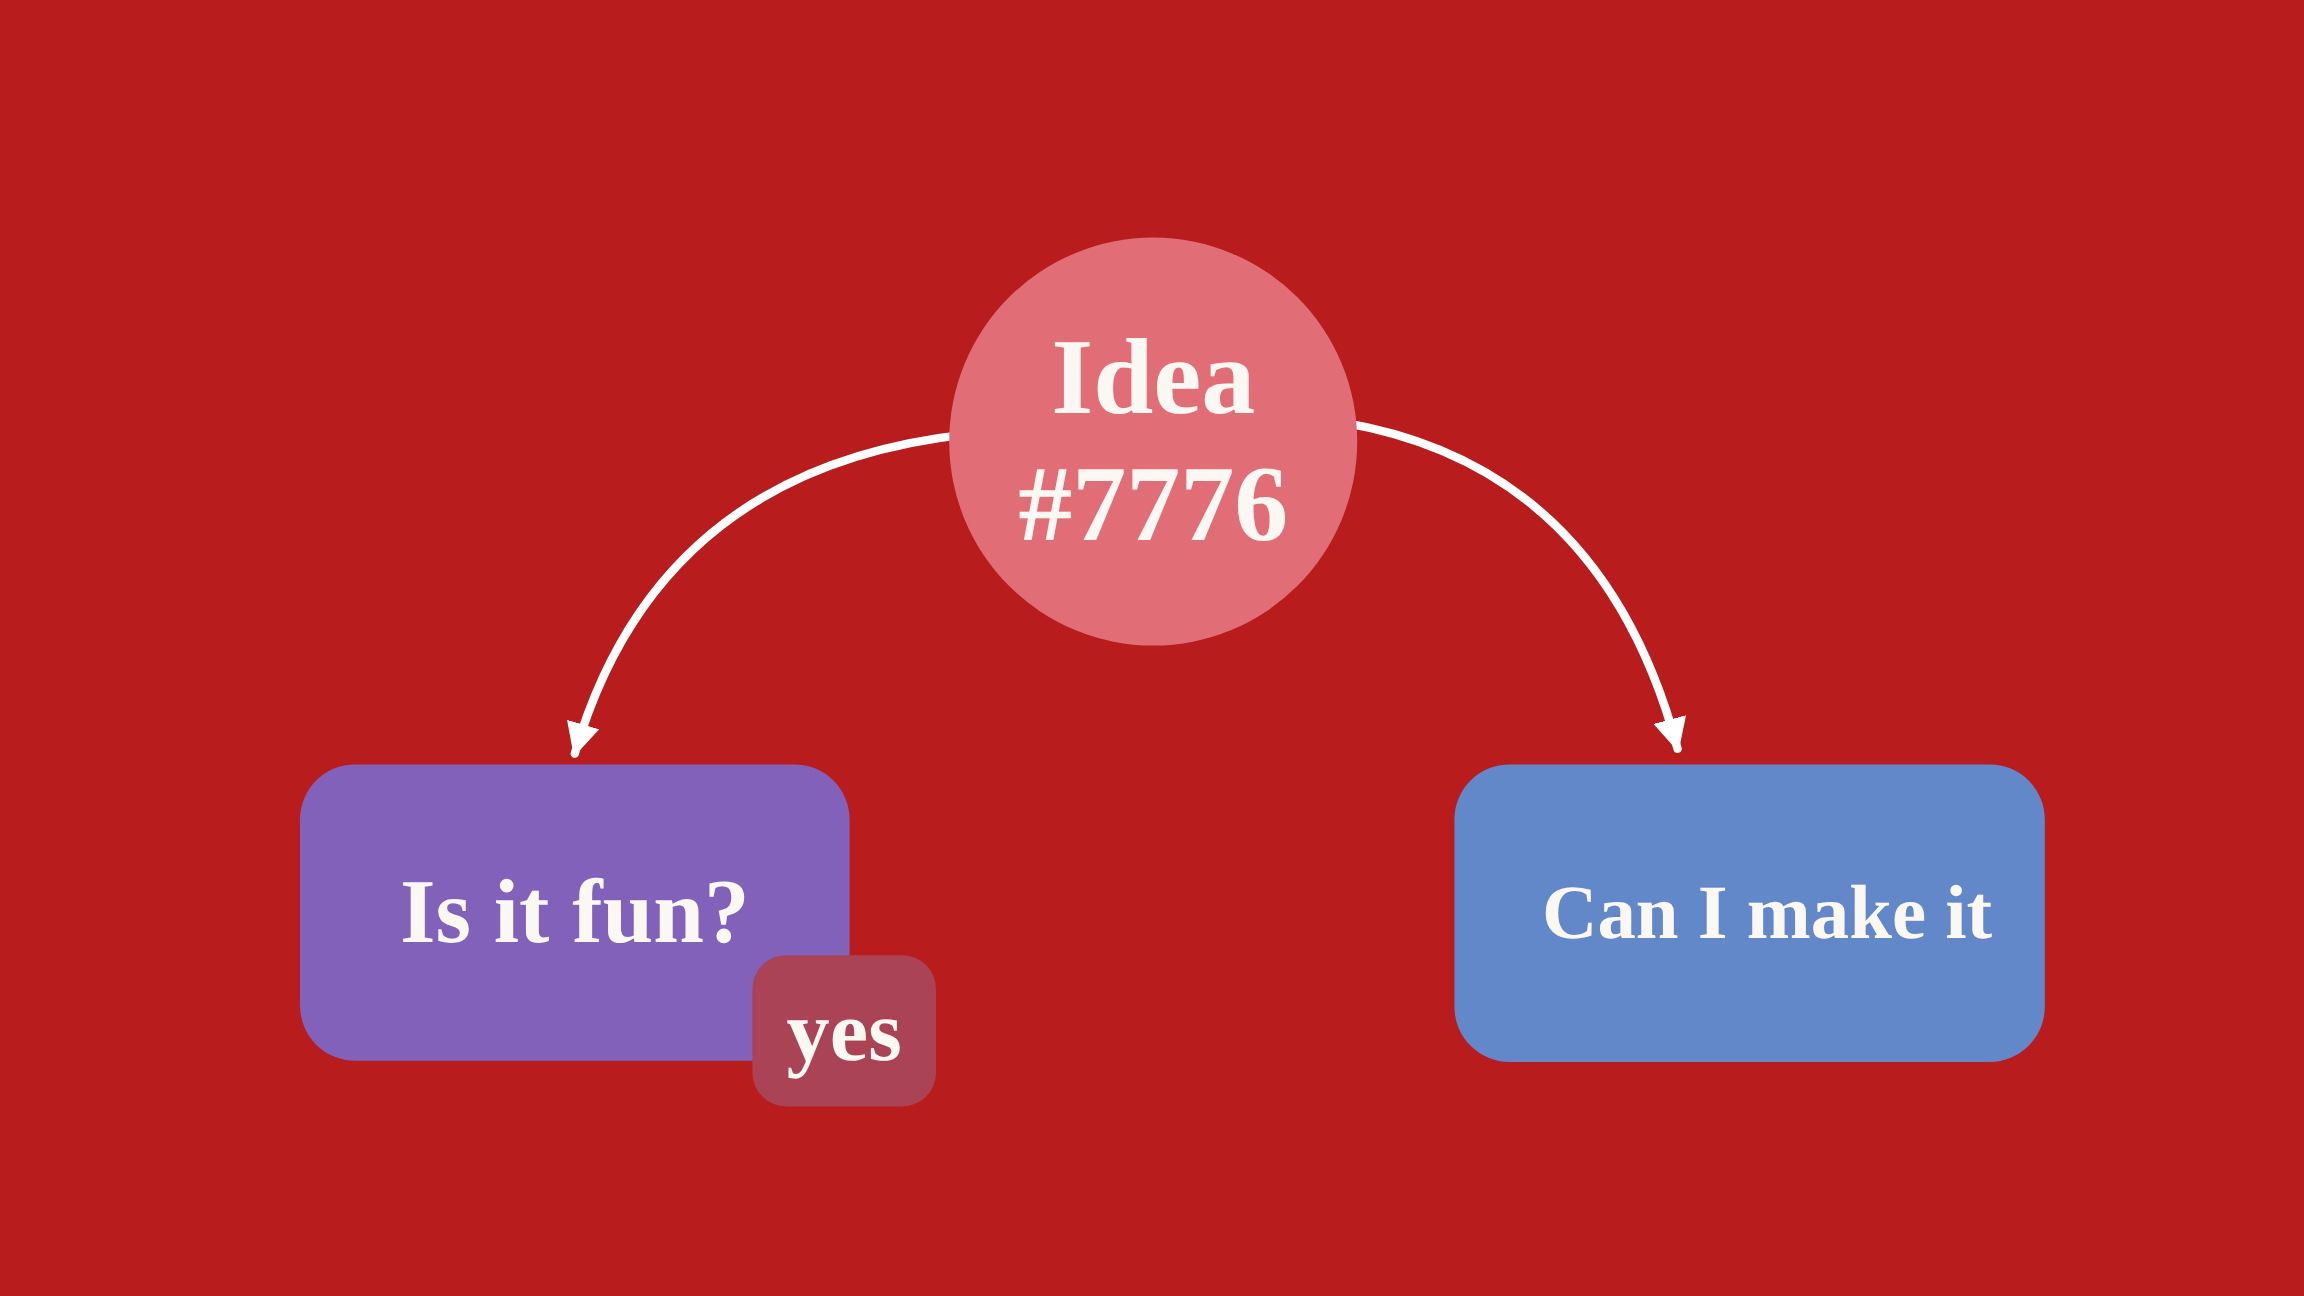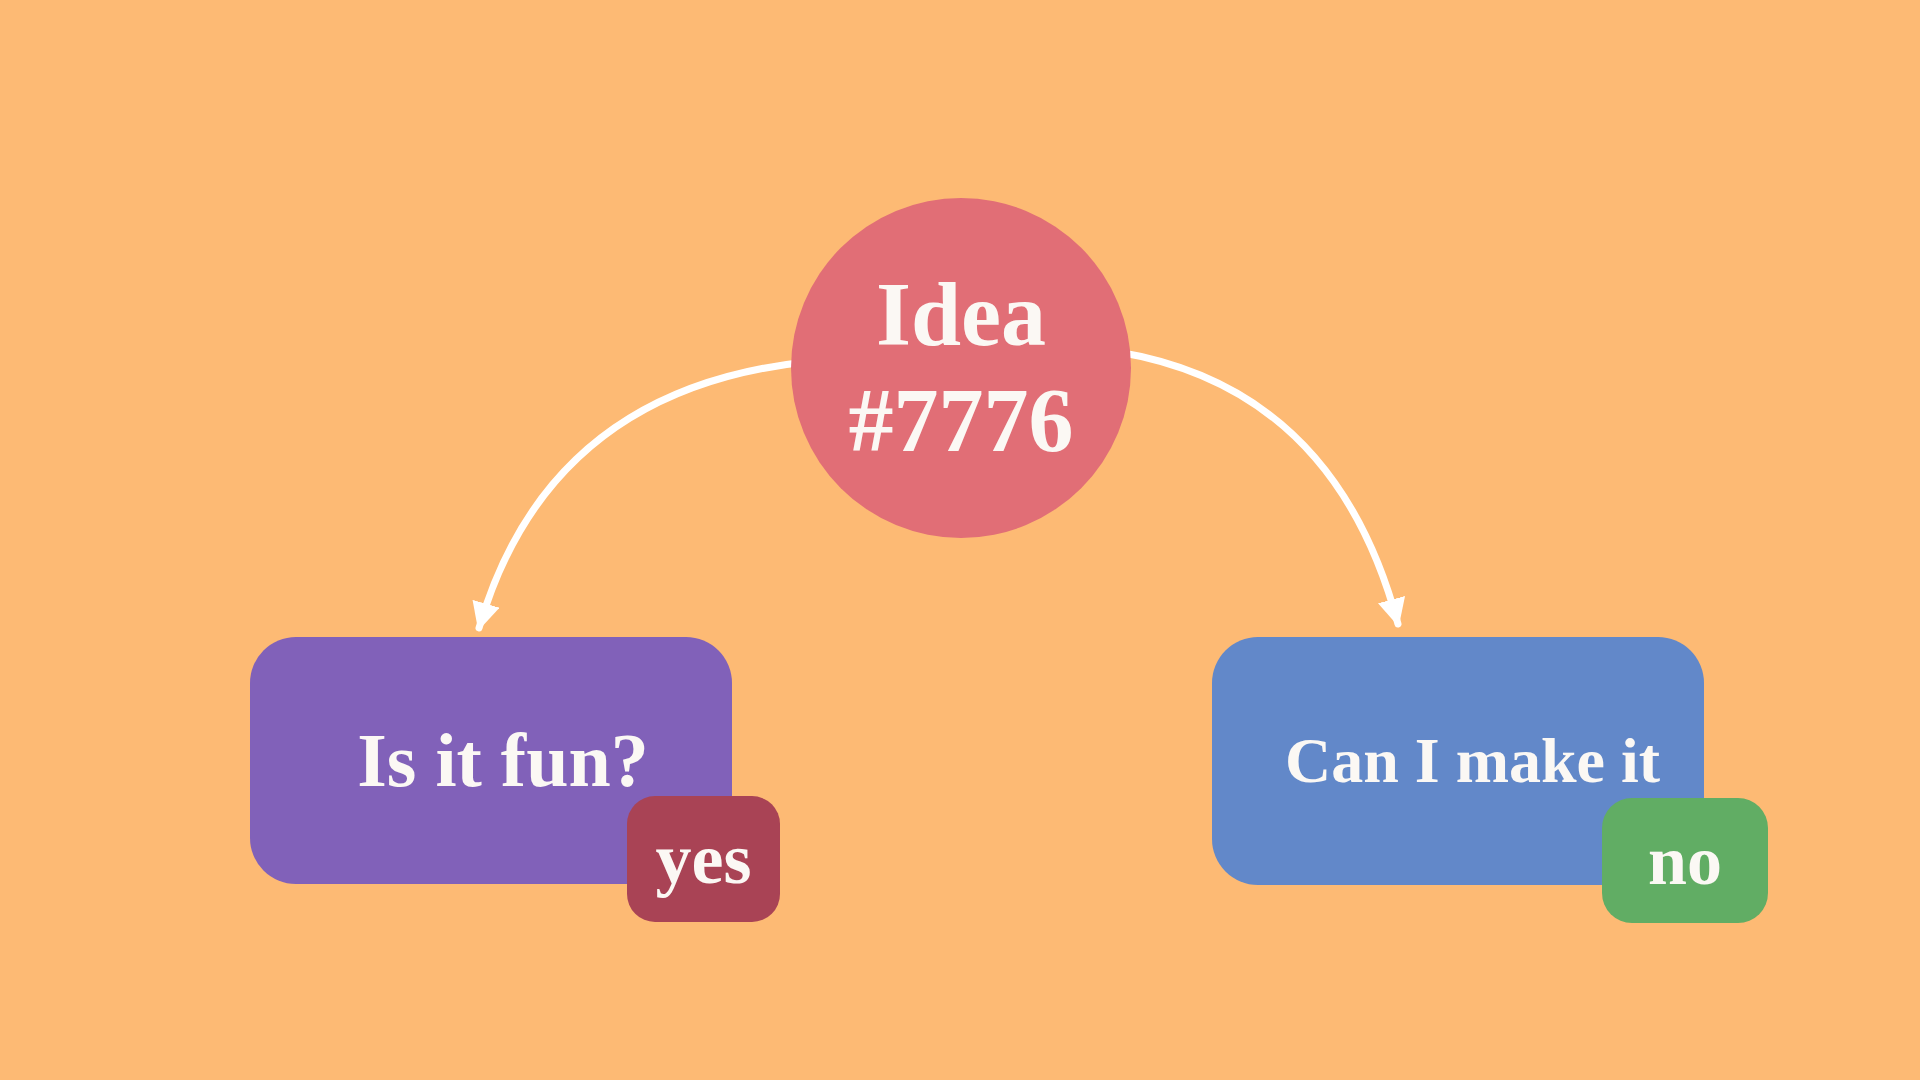--- a/index.html
+++ b/index.html
@@ -73,42 +73,41 @@
     left: 1602px; top: 798px;
     width: 166px; height: 125px;
     font-size: 70px;
     border-radius: 30px;
   }
   .line { display: block; }
 </style>
 </head>
 <body>
 
-<div class="stage" style="background-color: #fdba74; color: rgb(251, 248, 244);">
+<div class="stage" style="background-color: #b91c1c; color: rgb(251, 248, 244);">
 
   <svg class="arrows-layer" viewBox="0 0 1920 1080">
     <defs>
       <marker id="arrowhead" viewBox="0 0 10 10" refX="9" refY="5" markerWidth="4" markerHeight="4" orient="auto">
         <path d="M0,0 L10,5 L0,10 Z" style="fill: rgb(255, 255, 255);"></path>
       </marker>
     </defs>
     <path class="arrow-path" d="M 806 362 Q 548 390 479 628" marker-end="url(#arrowhead)" style="stroke: rgb(255, 255, 255);"></path>
     <path class="arrow-path" d="M 1118 352 Q 1335 388 1398 624" marker-end="url(#arrowhead)" style="stroke: rgb(255, 255, 255);"></path>
   </svg>
 
   <div class="node root-circle" style="background-color: rgb(225, 110, 118);">
     <span class="line">Idea</span>
     <span class="line">#7776</span>
   </div>
 
-  <div class="node qbox left" style="background-color: rgb(129, 97, 185); padding-left: 24px;">
+  <div class="node qbox left" style="background-color: rgb(129, 97, 185);">
     <span class="line">Is it fun?</span>
   </div>
 
   <div class="badge yes" style="background-color: rgb(169, 67, 85);">yes</div>
 
   <div class="node qbox right" style="background-color: rgb(98, 136, 201); padding-left: 29px;">
     <span class="line">Can I make it</span>
   </div>
 
-  <div class="badge no" style="background-color: rgb(97, 173, 100);">no</div>
 
 </div>
 
 </body></html>

